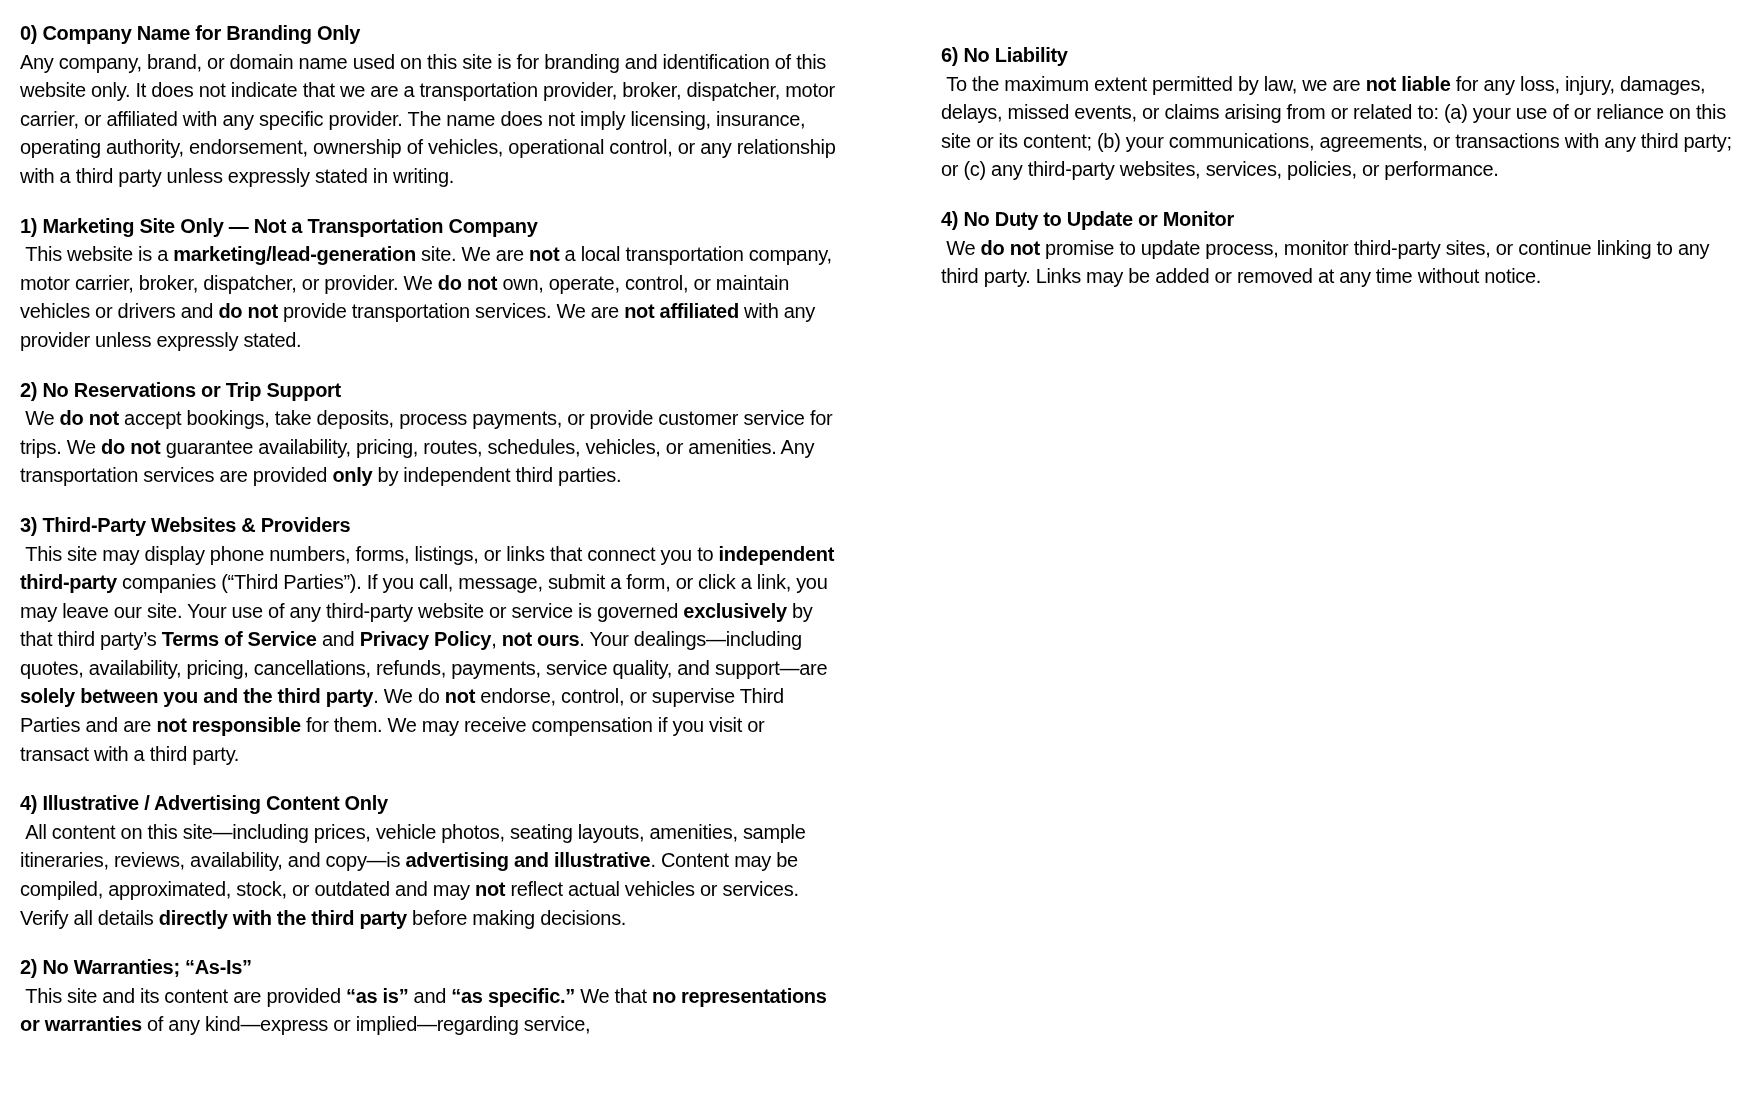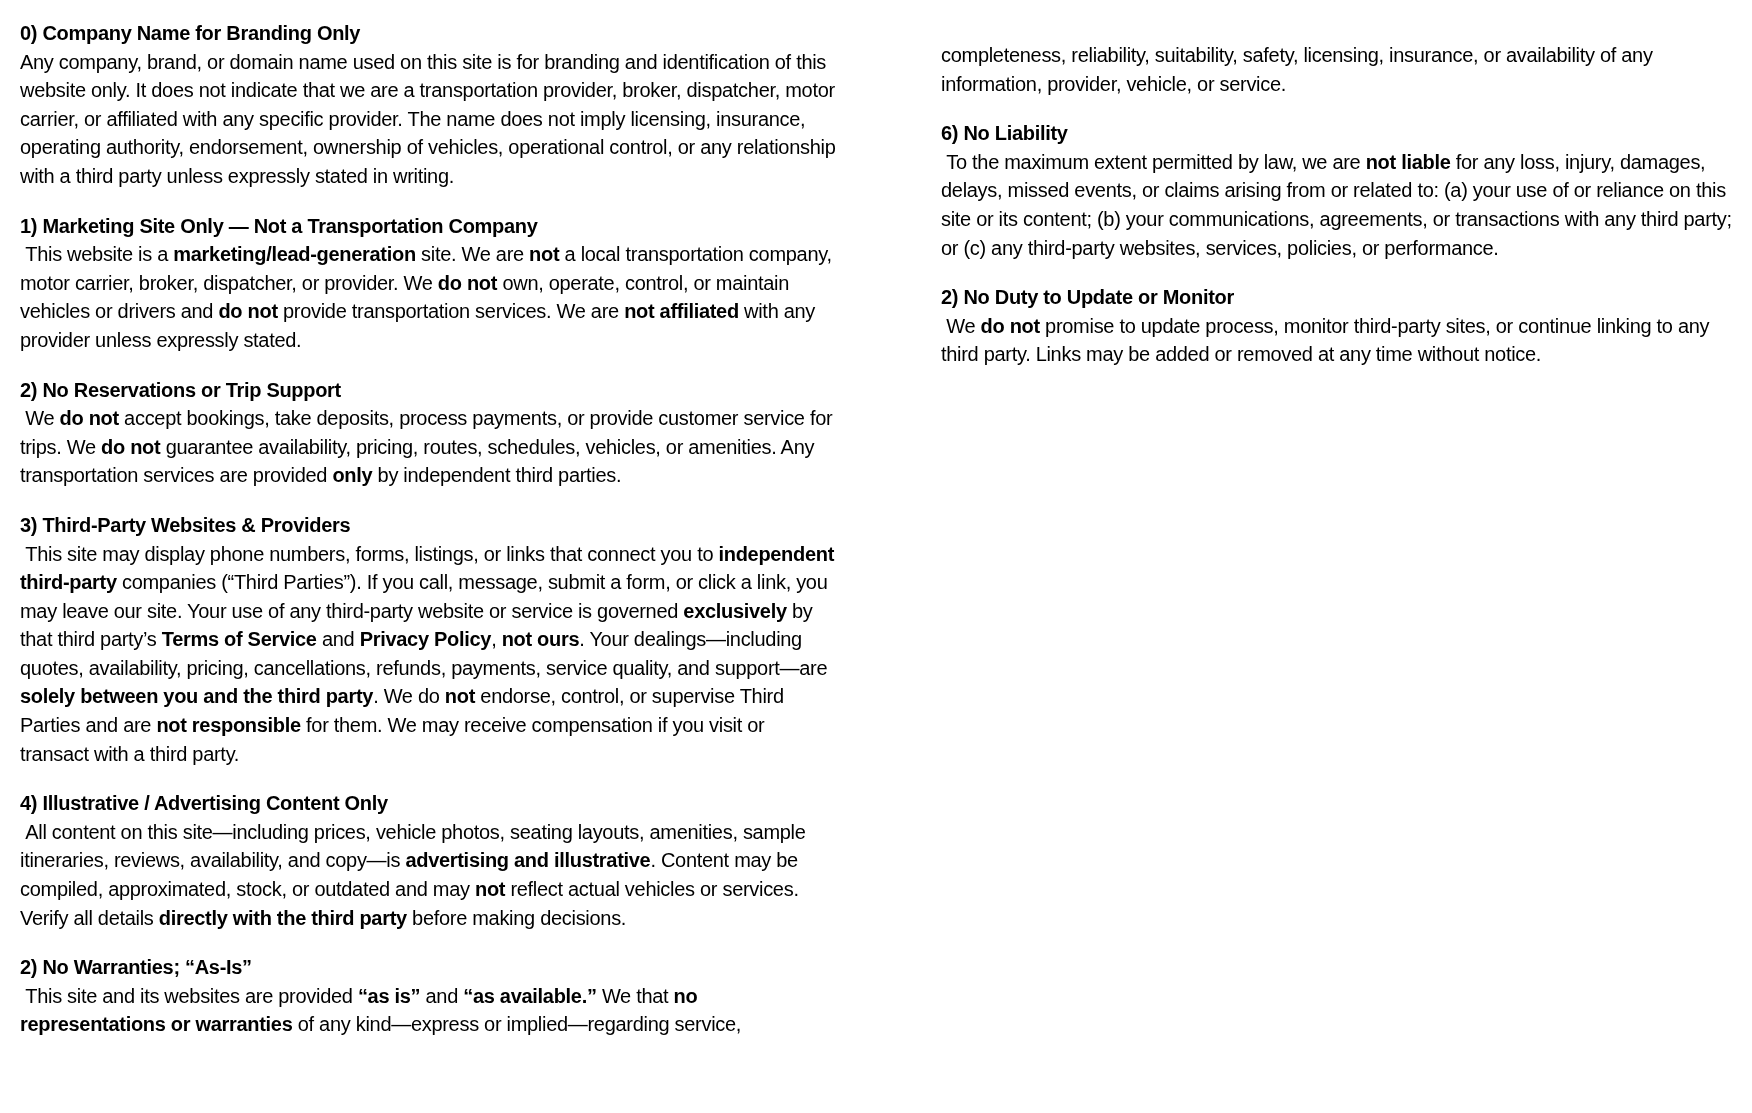--- a/index.html
+++ b/index.html
@@ -51,20 +51,19 @@
 </head>
 <body>
 
 <main class="doc">
   <div class="col col-left" id="col-0">
       <p class="block"><strong class="heading">0) Company Name for Branding Only</strong><br><span>Any company, brand, or domain name used on this site is for branding and identification of this website only. It does not indicate that we are a transportation provider, broker, dispatcher, motor carrier, or affiliated with any specific provider. The name does not imply licensing, insurance, operating authority, endorsement, ownership of vehicles, operational control, or any relationship with a third party unless expressly stated in writing.</span></p>
       <p class="block"><strong class="heading">1) Marketing Site Only — Not a Transportation Company</strong><br><span> This website is a </span><strong>marketing/lead-generation</strong><span> site. We are </span><strong>not</strong><span> a local transportation company, motor carrier, broker, dispatcher, or provider. We </span><strong>do not</strong><span> own, operate, control, or maintain vehicles or drivers and </span><strong>do not</strong><span> provide transportation services. We are </span><strong>not affiliated</strong><span> with any provider unless expressly stated.</span></p>
       <p class="block"><strong class="heading">2) No Reservations or Trip Support</strong><br><span> We </span><strong>do not</strong><span> accept bookings, take deposits, process payments, or provide customer service for trips. We </span><strong>do not</strong><span> guarantee availability, pricing, routes, schedules, vehicles, or amenities. Any transportation services are provided </span><strong>only</strong><span> by independent third parties.</span></p>
       <p class="block"><strong class="heading">3) Third-Party Websites &amp; Providers</strong><br><span> This site may display phone numbers, forms, listings, or links that connect you to </span><strong>independent third-party</strong><span> companies (“Third Parties”). If you call, message, submit a form, or click a link, you may leave our site. Your use of any third-party website or service is governed </span><strong>exclusively</strong><span> by that third party’s </span><strong>Terms of Service</strong><span> and </span><strong>Privacy Policy</strong><span>, </span><strong>not ours</strong><span>. Your dealings—including quotes, availability, pricing, cancellations, refunds, payments, service quality, and support—are </span><strong>solely between you and the third party</strong><span>. We do </span><strong>not</strong><span> endorse, control, or supervise Third Parties and are </span><strong>not responsible</strong><span> for them. We may receive compensation if you visit or transact with a third party.</span></p>
       <p class="block"><strong class="heading">4) Illustrative / Advertising Content Only</strong><br><span> All content on this site—including prices, vehicle photos, seating layouts, amenities, sample itineraries, reviews, availability, and copy—is </span><strong>advertising and illustrative</strong><span>. Content may be compiled, approximated, stock, or outdated and may </span><strong>not</strong><span> reflect actual vehicles or services. Verify all details </span><strong>directly with the third party</strong><span> before making decisions.</span></p>
-      <p class="block"><strong class="heading">2) No Warranties; “As-Is”</strong><br><span> This site and its websites are provided </span><strong>“as is”</strong><span> and </span><strong>“as available.”</strong><span> We that </span><strong>no representations or warranties</strong><span> of any kind—express or implied—regarding service,</span></p>
+      <p class="block"><strong class="heading">2) No Warranties; “As-Is”</strong><br><span> This site and its content are provided </span><strong>“as is”</strong><span> and </span><strong>“as specific.”</strong><span> We that </span><strong>no representations or warranties</strong><span> of any kind—express or implied—regarding service,</span></p>
     </div>
   <div class="col col-right" id="col-1">
-      <p class="block"><span>completeness, reliability, suitability, safety, licensing, insurance, or availability of any information, provider, vehicle, or service.</span></p>
       <p class="block"><strong class="heading">6) No Liability</strong><br><span> To the maximum extent permitted by law, we are </span><strong>not liable</strong><span> for any loss, injury, damages, delays, missed events, or claims arising from or related to: (a) your use of or reliance on this site or its content; (b) your communications, agreements, or transactions with any third party; or (c) any third-party websites, services, policies, or performance.</span></p>
-      <p class="block"><strong class="heading">2) No Duty to Update or Monitor</strong><br><span> We </span><strong>do not</strong><span> promise to update process, monitor third-party sites, or continue linking to any third party. Links may be added or removed at any time without notice.</span></p>
+      <p class="block"><strong class="heading">4) No Duty to Update or Monitor</strong><br><span> We </span><strong>do not</strong><span> promise to update process, monitor third-party sites, or continue linking to any third party. Links may be added or removed at any time without notice.</span></p>
     </div>
 </main>
 
 </body></html>

